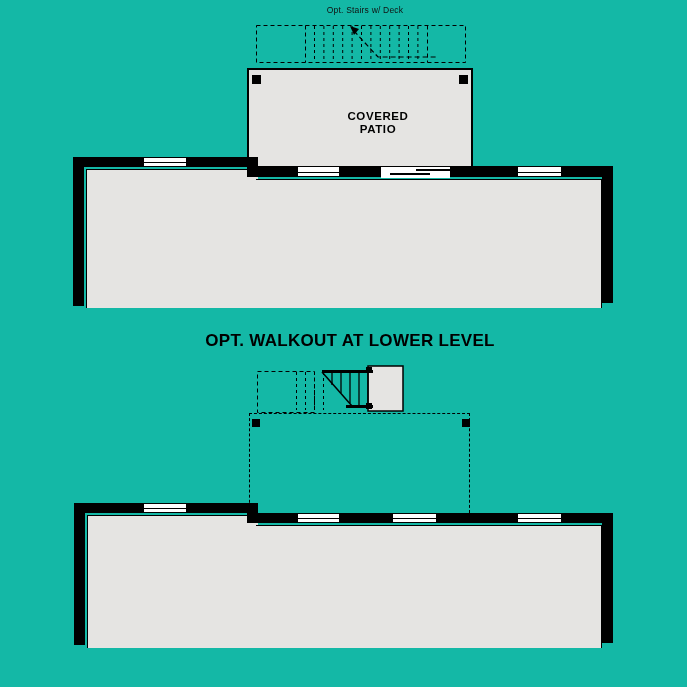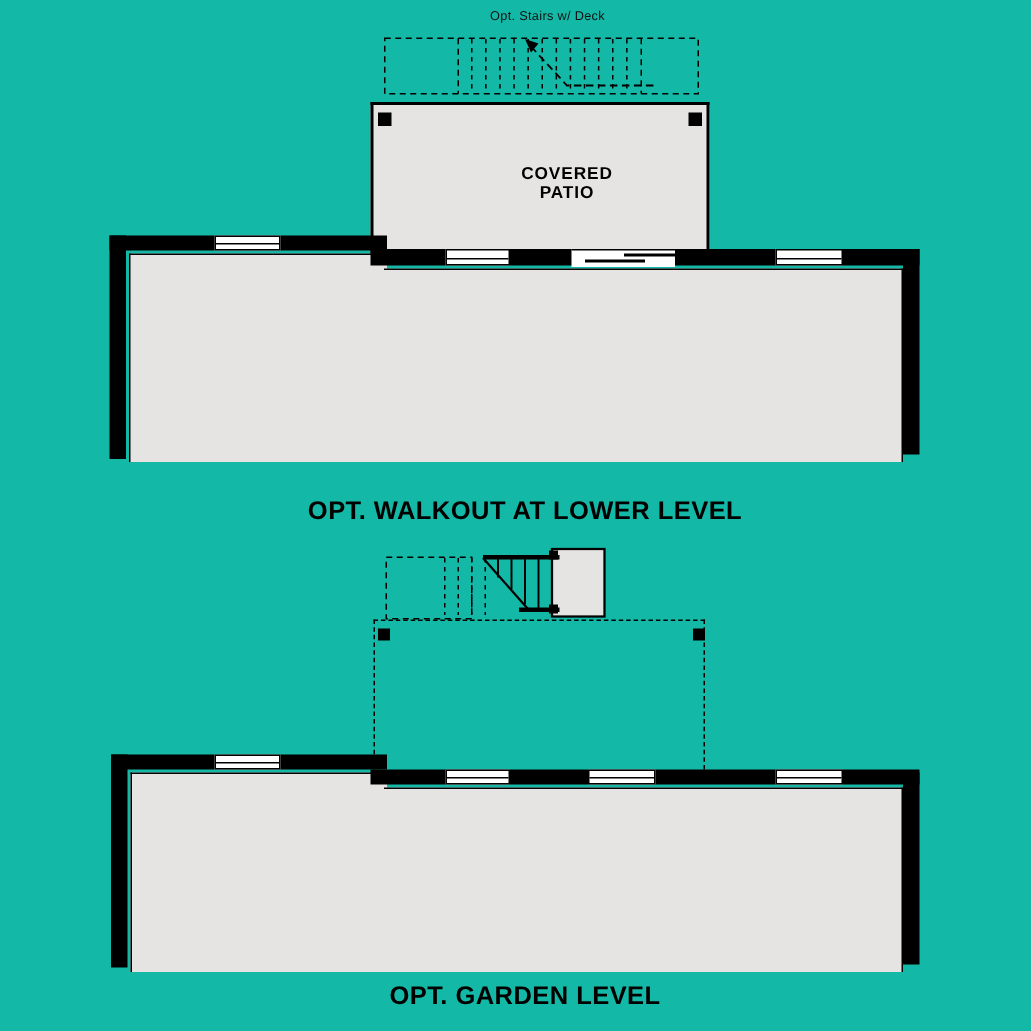--- a/index.html
+++ b/index.html
@@ -144,15 +144,14 @@
   <div class="window" style="left:297px;top:513px;width:43px;height:10px;">
       <div class="pane"></div>
     </div>
   <div class="window" style="left:392px;top:513px;width:45px;height:10px;">
       <div class="pane"></div>
     </div>
   <div class="window" style="left:517px;top:513px;width:45px;height:10px;">
       <div class="pane"></div>
     </div>
 
-  <div class="plan-title" style="top:654px;">OPT. GARDEN LEVEL</div>
 
 </div>
 
 </body></html>

